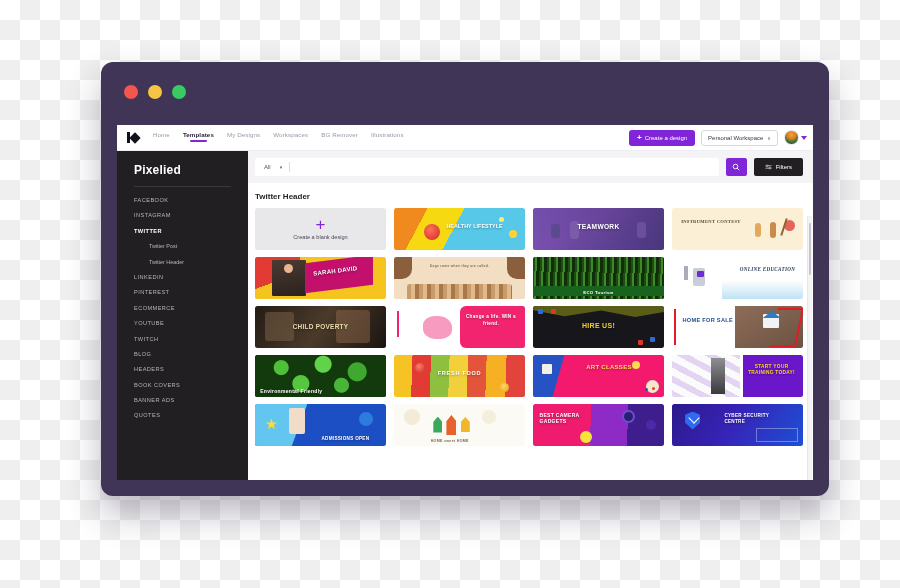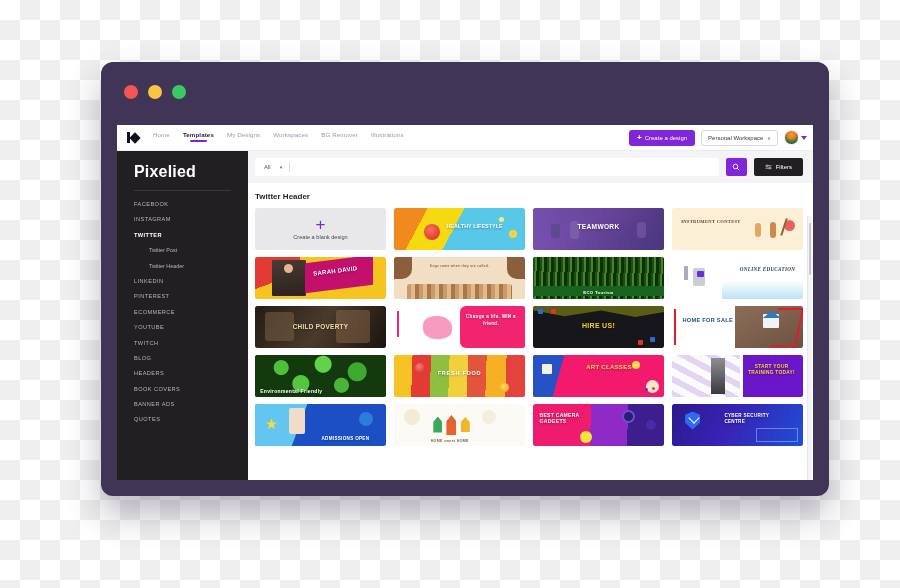--- a/index.html
+++ b/index.html
@@ -143,21 +143,21 @@
   
   .sidebar {
     width: 131px;
     flex: 0 0 131px;
     background: #211f22;
     padding: 12px 0 0 17px;
     overflow: hidden;
   }
   .brand {
     color: #ffffff;
-    font-size: 16px;
+    font-size: 12px;
     font-weight: bold;
     letter-spacing: .2px;
     margin-bottom: 9px;
   }
   .brand-rule {
     width: 97px; height: 1px; background: #3b383d; margin-bottom: 10px;
   }
   .cat {
     font-size: 5.6px;
     color: #b6b2bb;

